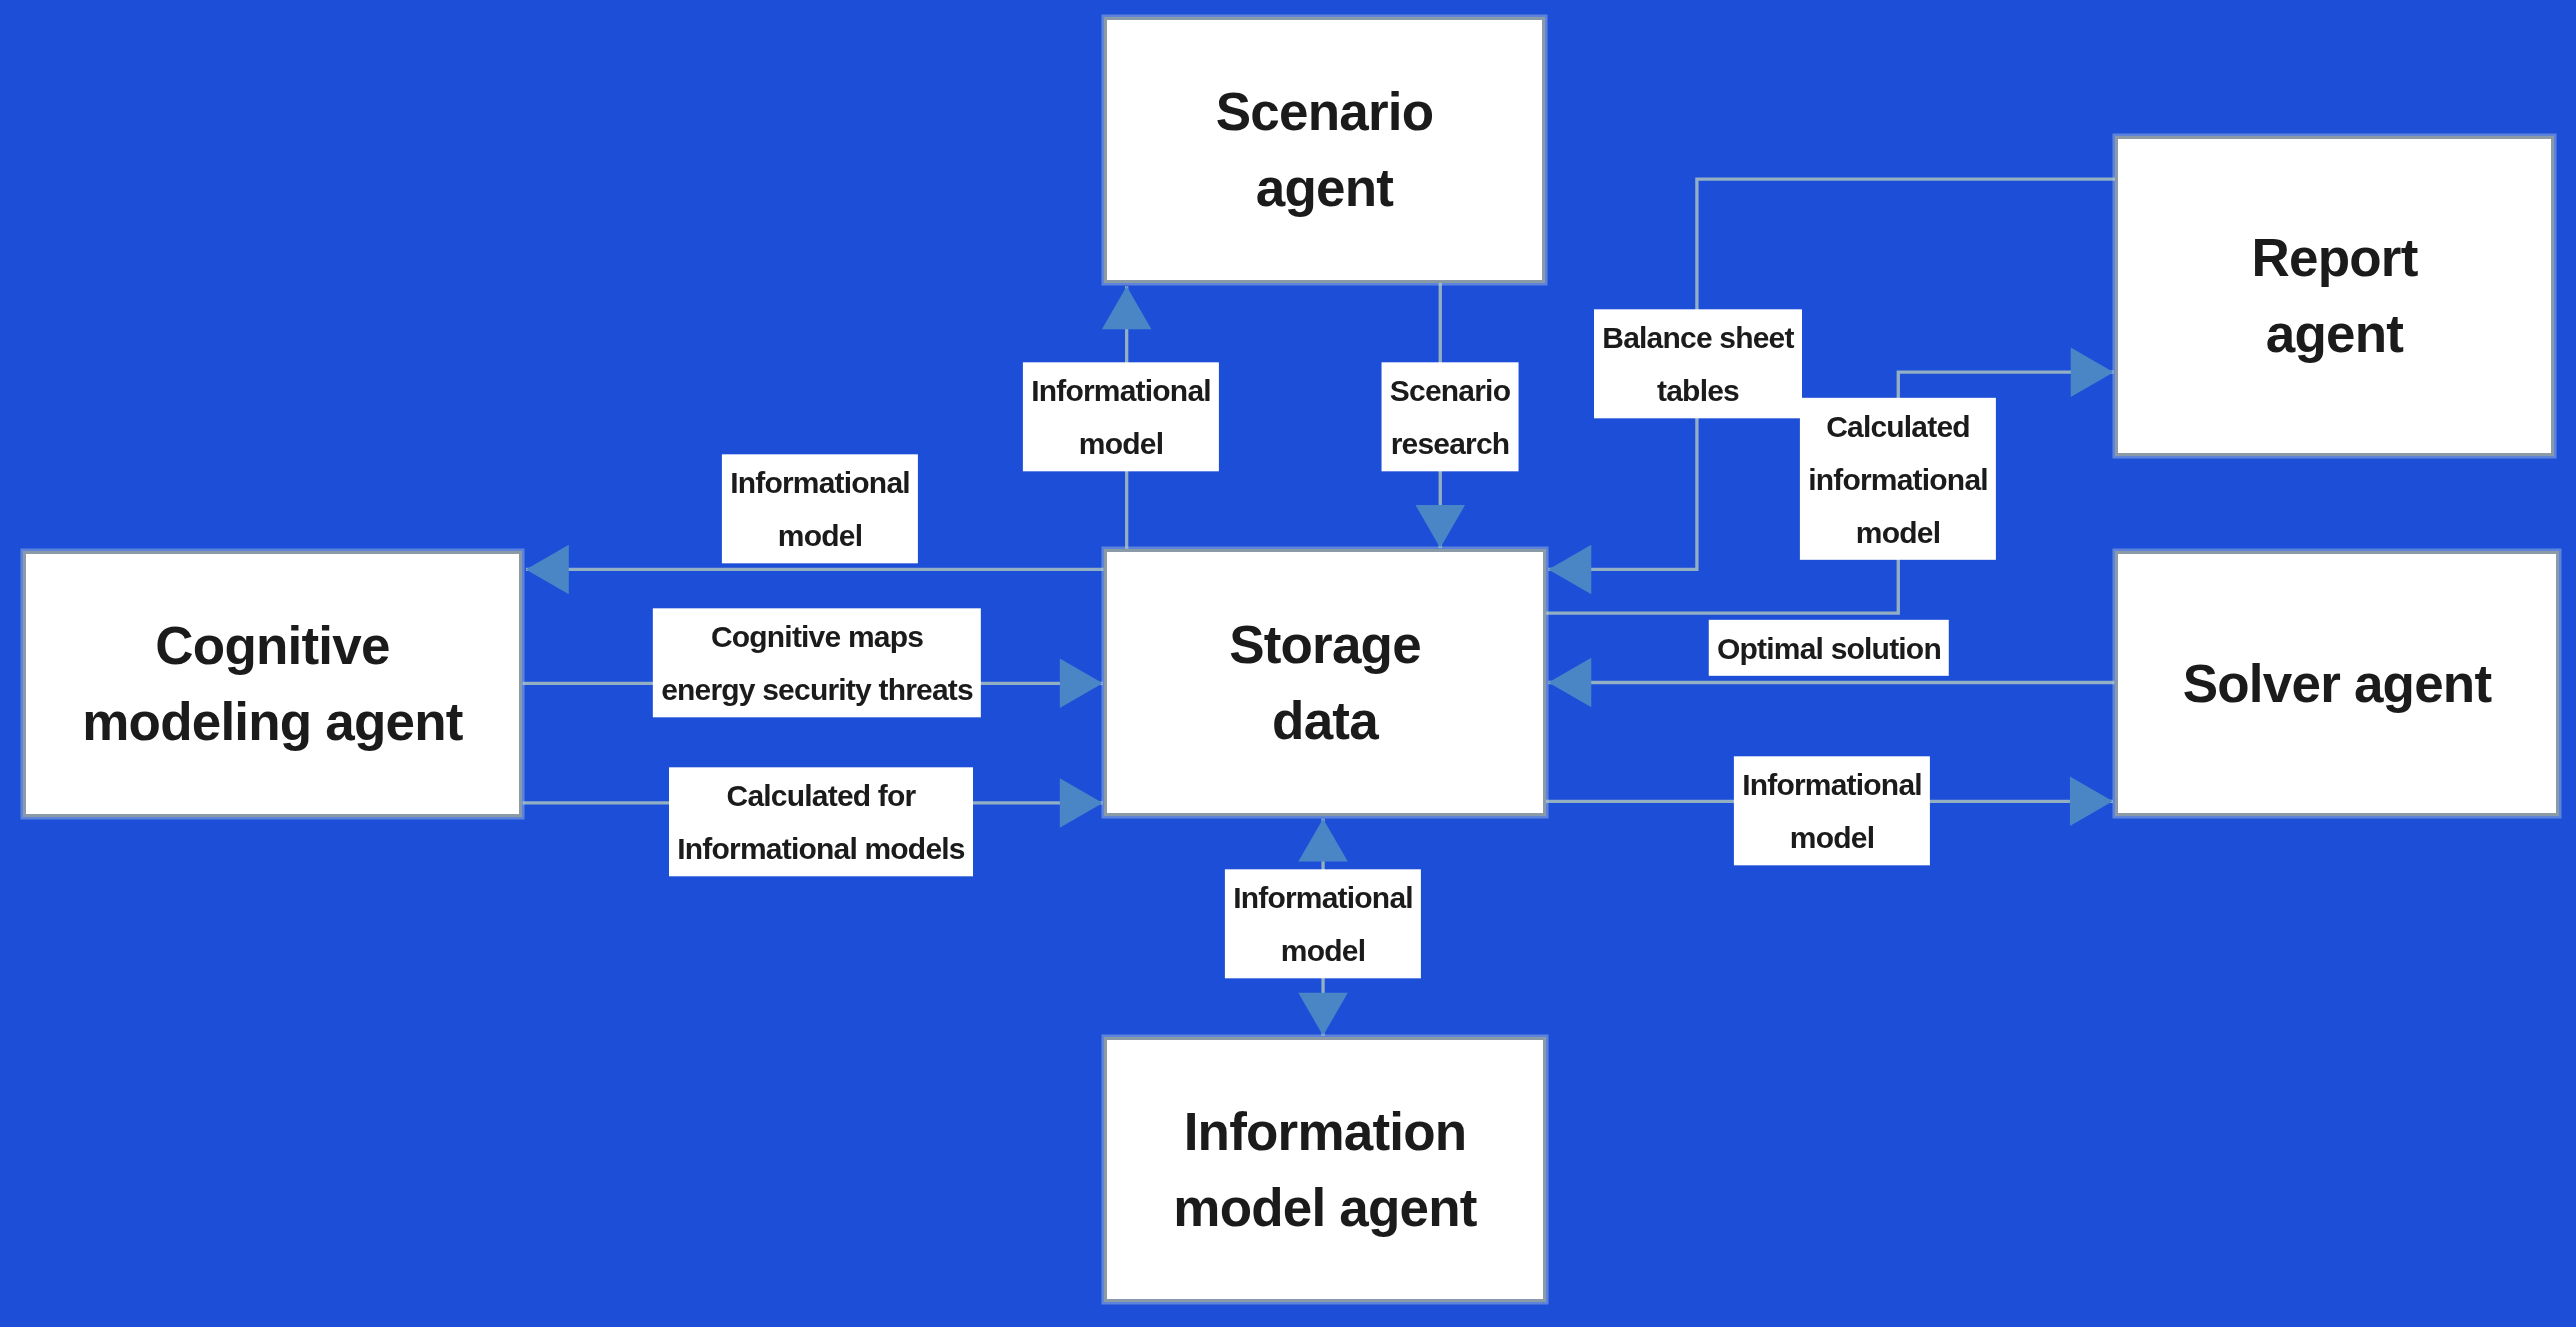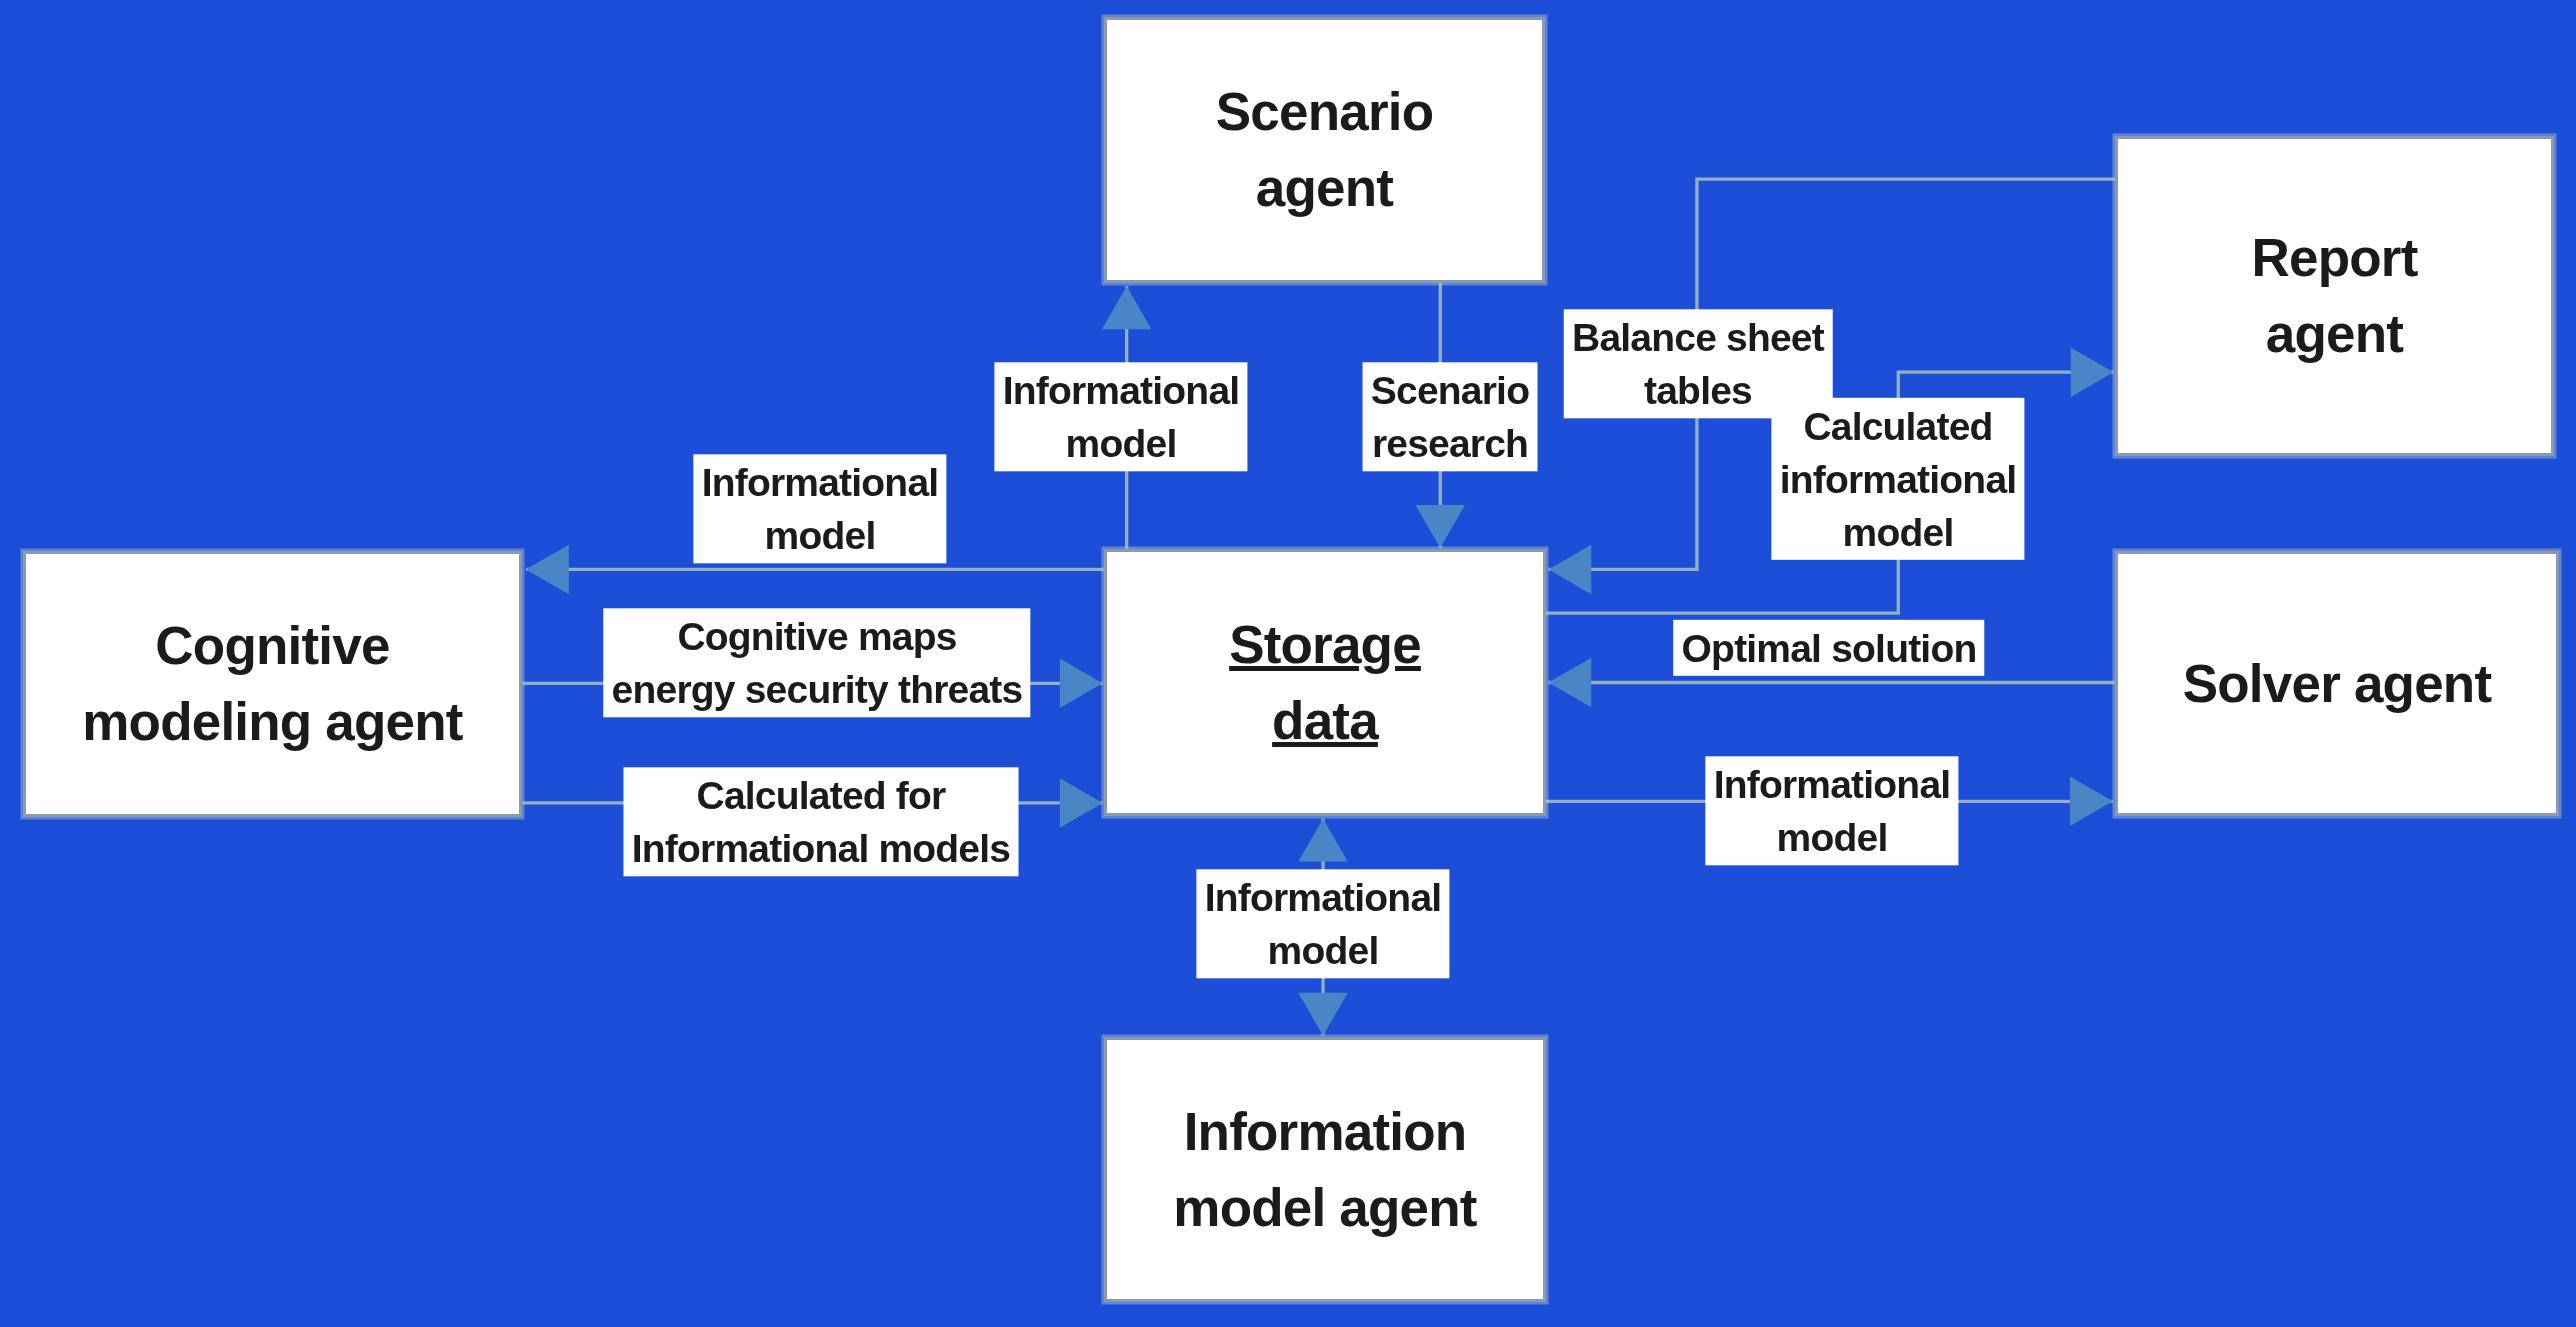--- a/index.html
+++ b/index.html
@@ -39,21 +39,21 @@
     letter-spacing: -0.8px;
   }
   .edge-label {
     position: absolute;
     transform: translate(-50%, -50%);
     text-align: center;
     background: #ffffff;
     padding: 1.7px 8.3px;
     z-index: 3;
     font-weight: bold;
-    font-size: 39px;
+    font-size: 30px;
     line-height: 53px;
     color: #1b1b1b;
     white-space: nowrap;
     letter-spacing: -0.8px;
   }
 </style>
 </head>
 <body>
 
 <div id="canvas">
@@ -92,21 +92,21 @@
           <div>Report</div>
           <div>agent</div>
         </div>
       </div>
       <div class="node" style="left: 23px; top: 551px; width: 499px; height: 266px;">
         <div>
           <div>Cognitive</div>
           <div>modeling agent</div>
         </div>
       </div>
-      <div class="node" style="left: 1104px; top: 549px; width: 442px; height: 267px; text-decoration: underline;">
+      <div class="node" style="left: 1104px; top: 549px; width: 442px; height: 267px;">
         <div>
           <div>Storage</div>
           <div>data</div>
         </div>
       </div>
       <div class="node" style="left: 2115px; top: 551px; width: 444px; height: 265px;">
         <div>
           <div>Solver agent</div>
         </div>
       </div>

